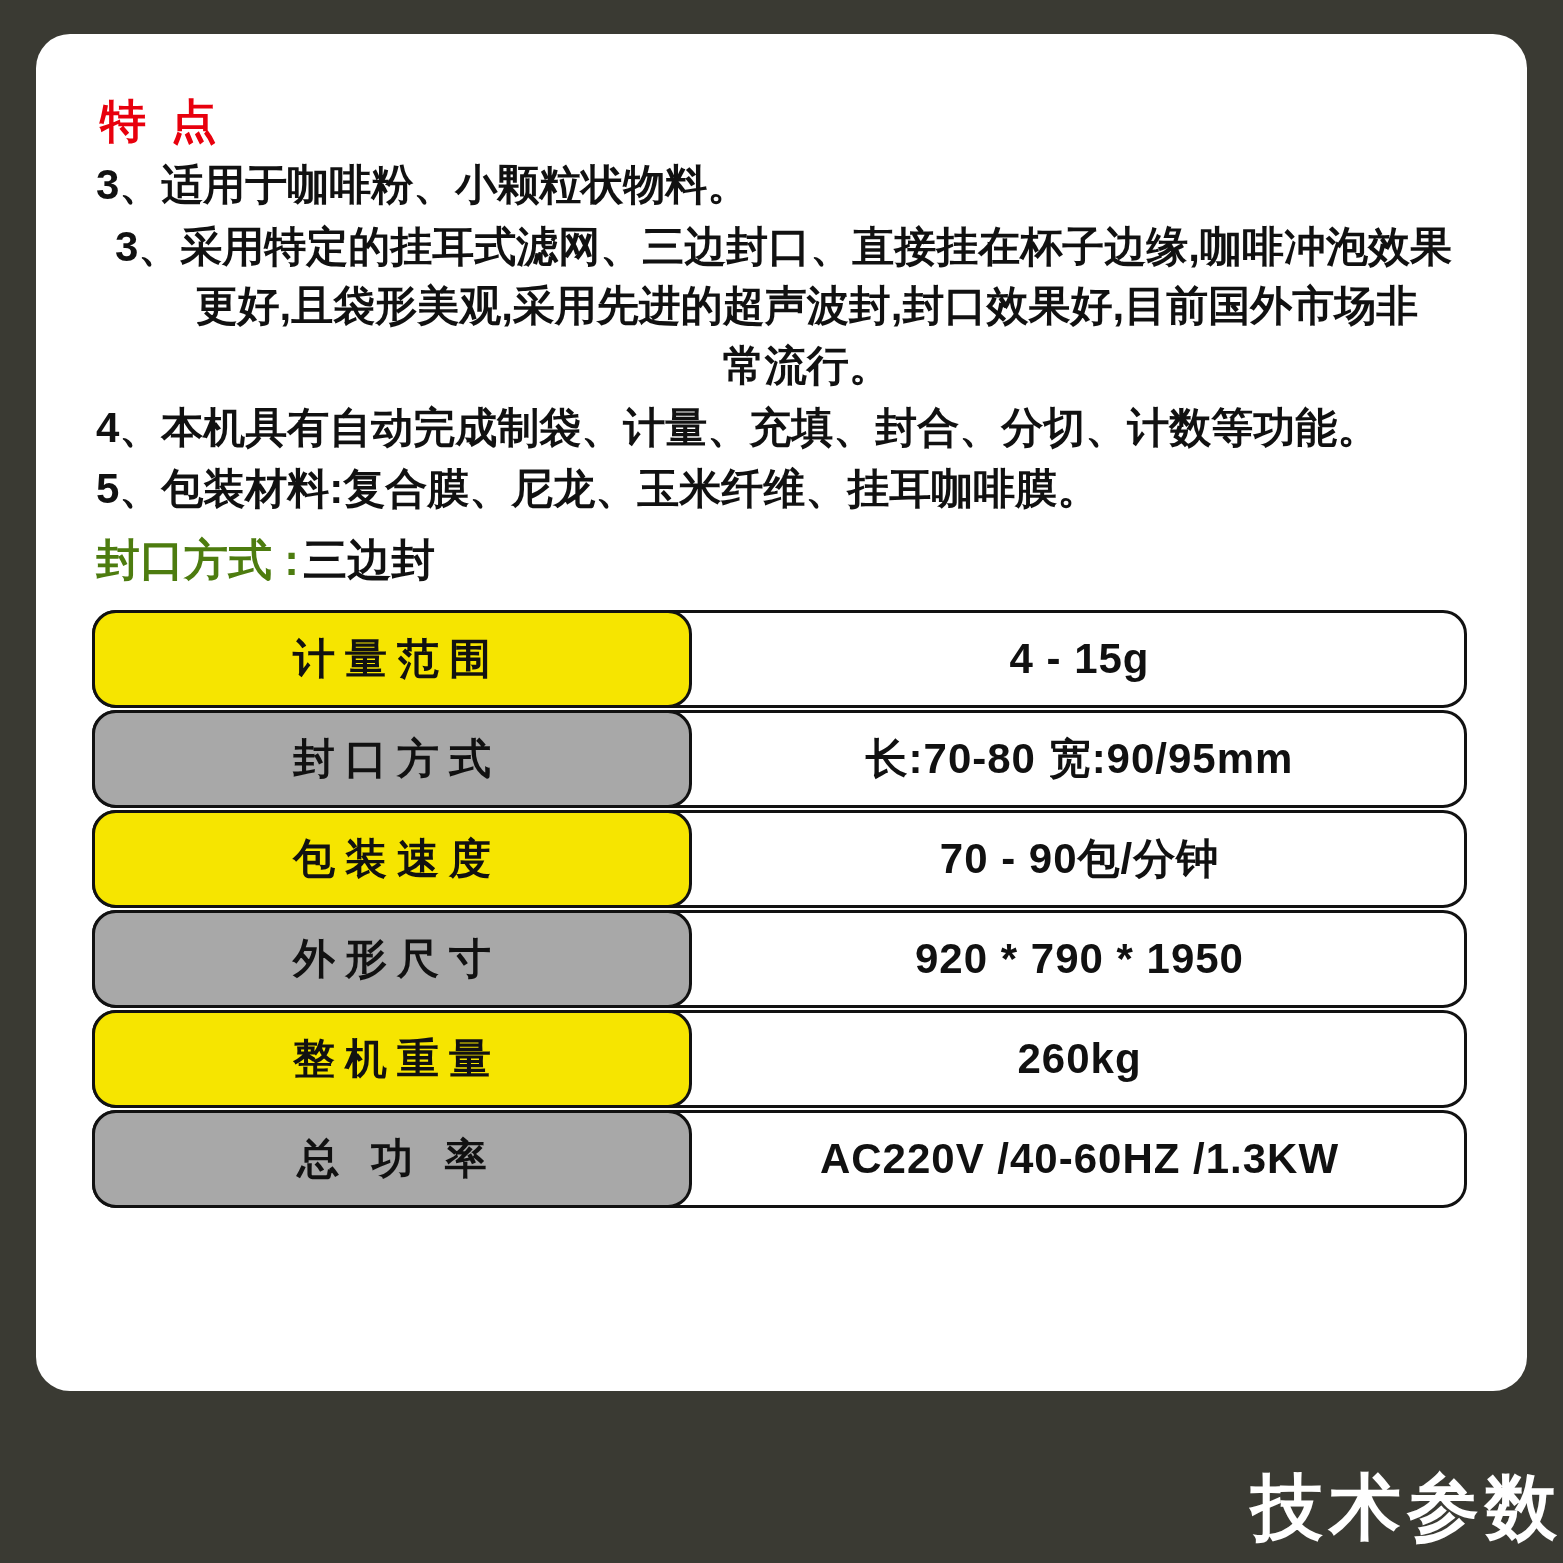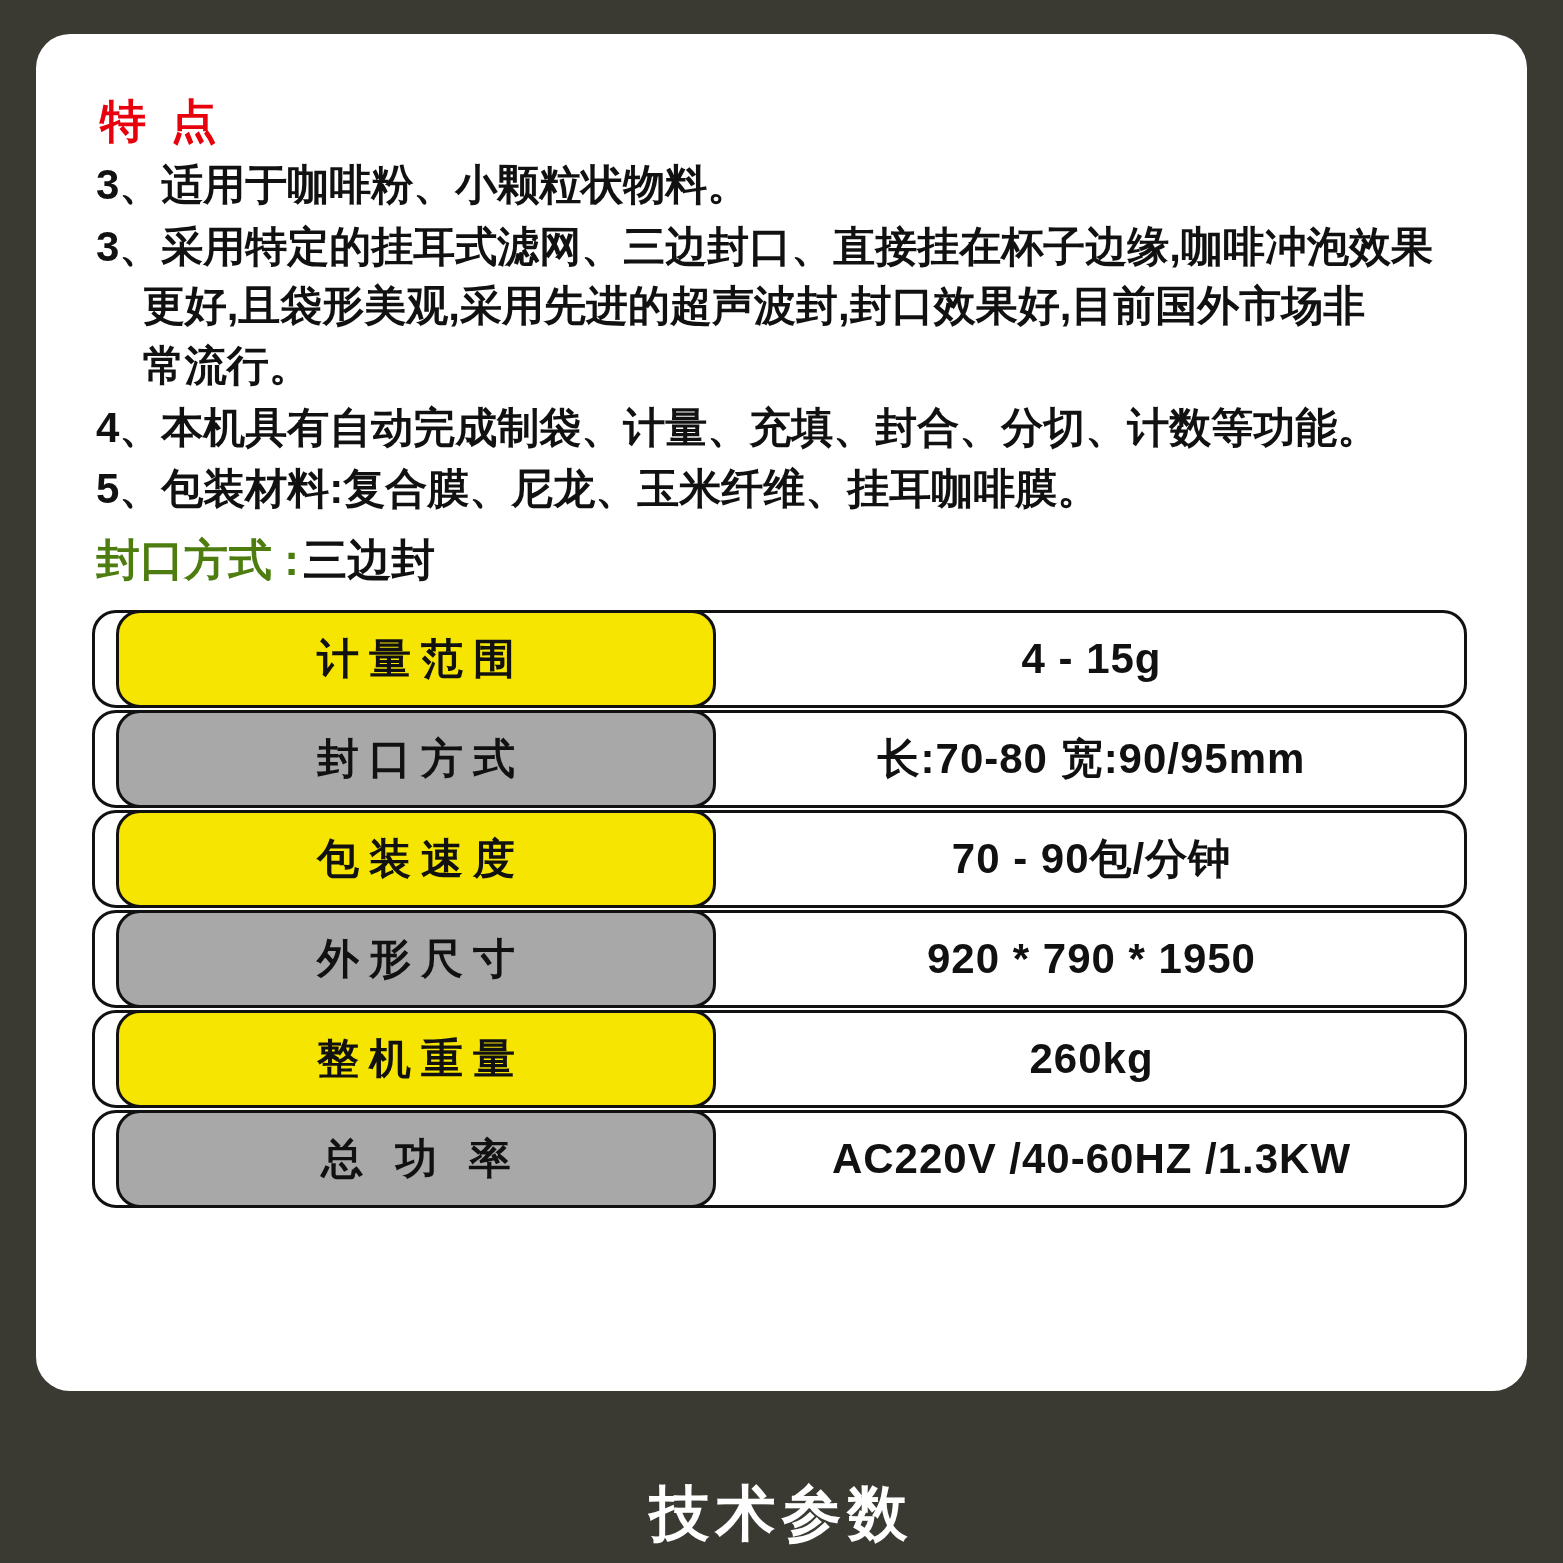--- a/index.html
+++ b/index.html
@@ -44,20 +44,21 @@
     font-size: 42px;
     font-weight: bold;
     line-height: 1.42;
     margin: 0 0 2px 4px;
     letter-spacing: 0px;
     white-space: pre-wrap;
   }
   .feature-line.indent-wrap {
     text-indent: 0;
     padding-left: 0;
+    text-align: center;
   }
   .seal-row {
     margin: 12px 0 4px 4px;
     line-height: 1.3;
   }
   .seal-label {
     color: #4d7c0f;
     font-size: 44px;
     font-weight: bold;
   }
@@ -72,21 +73,20 @@
   .spec-table {
     margin-top: 22px;
     width: 1375px;
   }
   .spec-row {
     position: relative;
     display: flex;
     align-items: stretch;
     height: 98px;
     margin-bottom: 2px;
-    padding-left: 24px;
   }
   .spec-row .row-bg {
     position: absolute;
     left: 0;
     top: 0;
     right: 0;
     bottom: 0;
     background: #ffffff;
     border: 3px solid #111111;
     border-radius: 24px;
@@ -122,23 +122,23 @@
     color: #111111;
     letter-spacing: 1px;
   }
 
   
   .footer-title {
     position: absolute;
     left: 0;
     right: 0;
     bottom: 16px;
-    text-align: center;
+    text-align: right;
     color: #ffffff;
-    font-size: 60px;
+    font-size: 72px;
     font-weight: bold;
     letter-spacing: 6px;
     line-height: 1.1;
   }
 </style>
 </head>
 <body>
 
 <div class="page">
   <div class="card">

